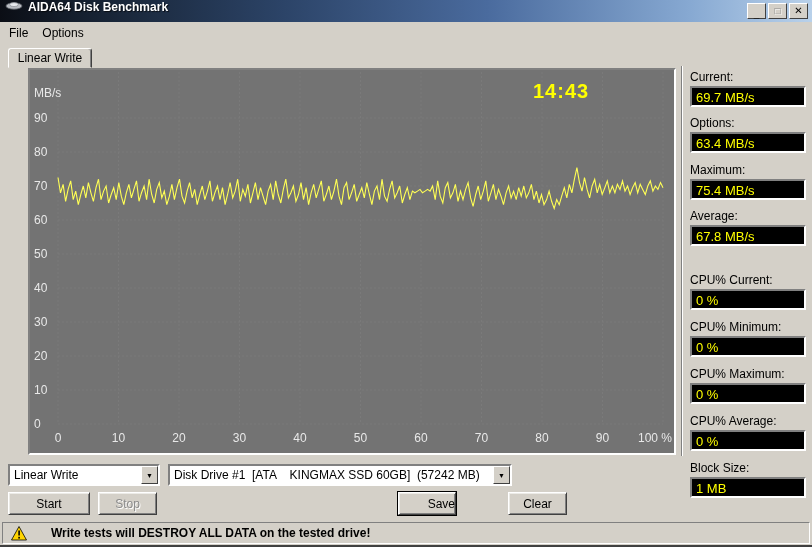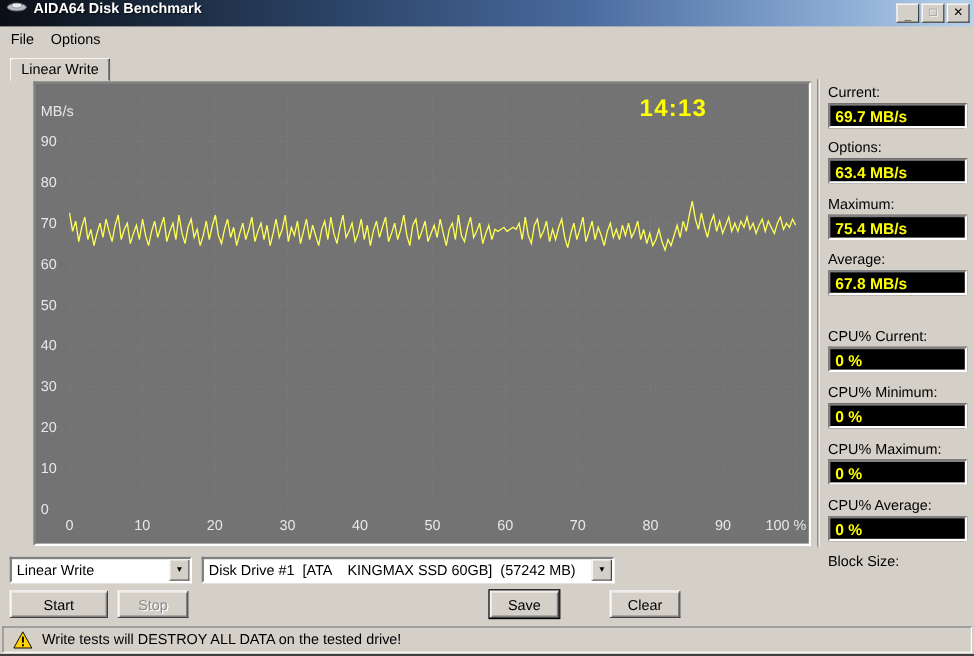--- a/index.html
+++ b/index.html
@@ -43,21 +43,21 @@
   .chart-time {
     position:absolute; left:503px; top:10px; color:#ffff00; font-weight:bold;
     font-size:20px; letter-spacing:1px; font-family:"Liberation Sans", sans-serif;
   }
   
   .divider { position:absolute; left:681px; top:66px; width:2px; height:390px;
     border-left:1px solid #808080; border-right:1px solid #fff; }
   .stat-group { position:absolute; left:690px; width:116px; }
   .stat-label { display:block; font-size:12px; margin-bottom:2px; }
   .stat-value {
-    margin-top:2px; height:21px; background:#000; color:#ffff00; font-weight:bold;
+    margin-top:2px; height:21px; background:#000; color:#ffff00; font-weight:normal;
     font-size:13px; padding:2px 0 0 4px;
     border:2px solid; border-color:#808080 #fff #fff #808080; line-height:15px;
   }
   
   .combo {
     position:absolute; height:22px; background:#fff;
     border:2px solid; border-color:#808080 #fff #fff #808080;
     display:flex; align-items:center; white-space:pre; overflow:hidden;
   }
   .combo-text { flex:1; padding-left:4px; font-size:12px; white-space:pre; }
@@ -74,21 +74,21 @@
     display:flex; align-items:center; justify-content:center; cursor:default;
   }
   .btn.default { outline:1px solid #000; }
   .btn.disabled { color:#8a8a8a; text-shadow:1px 1px 0 #fff; }
   
   .statusbar {
     position:absolute; left:2px; top:522px; width:808px; height:22px;
     border:1px solid; border-color:#808080 #fff #fff #808080;
     display:flex; align-items:center; padding-left:8px; gap:8px; background:#d4d0c8;
   }
-  .status-text { font-weight:normal; font-size:12px; }
+  .status-text { font-weight:bold; font-size:12px;margin-left:16px; }
   .bottom-edge { position:absolute; left:0; top:545px; width:812px; height:2px; background:#404040; }
 </style>
 </head>
 <body>
 
 <div class="titlebar">
   <svg width="18" height="12" viewBox="0 0 18 12">
     <ellipse cx="9" cy="6" rx="8" ry="3.2" fill="#b9bcc2" stroke="#5a5f66" stroke-width="0.8"></ellipse>
     <ellipse cx="9" cy="4.6" rx="4.2" ry="2" fill="#e8eaee" stroke="#7a7f86" stroke-width="0.6"></ellipse>
   </svg>
@@ -155,21 +155,21 @@
       <text x="209.5" y="372" fill="#e8e8e8" font-size="12" font-family="Liberation Sans, sans-serif" text-anchor="middle">30</text>
       <text x="270" y="372" fill="#e8e8e8" font-size="12" font-family="Liberation Sans, sans-serif" text-anchor="middle">40</text>
       <text x="330.5" y="372" fill="#e8e8e8" font-size="12" font-family="Liberation Sans, sans-serif" text-anchor="middle">50</text>
       <text x="391" y="372" fill="#e8e8e8" font-size="12" font-family="Liberation Sans, sans-serif" text-anchor="middle">60</text>
       <text x="451.5" y="372" fill="#e8e8e8" font-size="12" font-family="Liberation Sans, sans-serif" text-anchor="middle">70</text>
       <text x="512" y="372" fill="#e8e8e8" font-size="12" font-family="Liberation Sans, sans-serif" text-anchor="middle">80</text>
       <text x="572.5" y="372" fill="#e8e8e8" font-size="12" font-family="Liberation Sans, sans-serif" text-anchor="middle">90</text>
       <text x="642" y="372" fill="#e8e8e8" font-size="12" font-family="Liberation Sans, sans-serif" text-anchor="end">100 %</text>
       <polyline points="28.0,107.5 30.5,122.8 33.1,114.3 35.6,131.3 38.1,119.4 40.7,110.9 43.2,129.6 45.7,121.1 48.3,134.7 50.8,124.5 53.3,116.0 55.8,127.9 58.4,112.6 60.9,122.8 63.4,131.3 66.0,117.7 68.5,109.2 71.0,129.6 73.6,121.1 76.1,116.0 78.6,133.0 81.2,124.5 83.7,117.7 86.2,129.6 88.8,112.6 91.3,126.2 93.8,134.7 96.3,122.8 98.9,114.3 101.4,127.9 103.9,119.4 106.5,110.9 109.0,131.3 111.5,122.8 114.1,116.0 116.6,129.6 119.1,109.2 121.7,124.5 124.2,133.0 126.7,119.4 129.3,112.6 131.8,127.9 134.3,121.1 136.8,134.7 139.4,126.2 141.9,114.3 144.4,129.6 147.0,117.7 149.5,109.2 152.0,126.2 154.6,133.0 157.1,121.1 159.6,112.6 162.2,127.9 164.7,119.4 167.2,134.7 169.8,124.5 172.3,116.0 174.8,129.6 177.4,121.1 179.9,110.9 182.4,131.3 184.9,122.8 187.5,116.0 190.0,129.6 192.5,117.7 195.1,134.7 197.6,124.5 200.1,112.6 202.7,127.9 205.2,121.1 207.7,109.2 210.3,131.3 212.8,119.4 215.3,126.2 217.9,114.3 220.4,133.0 222.9,122.8 225.4,112.6 228.0,129.6 230.5,117.7 233.0,126.2 235.6,134.7 238.1,121.1 240.6,114.3 243.2,129.6 245.7,110.9 248.2,124.5 250.8,133.0 253.3,119.4 255.8,109.2 258.4,127.9 260.9,122.8 263.4,116.0 265.9,131.3 268.5,124.5 271.0,112.6 273.5,129.6 276.1,117.7 278.6,134.7 281.1,122.8 283.7,114.3 286.2,127.9 288.7,119.4 291.3,110.9 293.8,131.3 296.3,124.5 298.9,116.0 301.4,129.6 303.9,121.1 306.5,109.2 309.0,126.2 311.5,134.7 314.0,117.7 316.6,112.6 319.1,129.6 321.6,122.8 324.2,114.3 326.7,131.3 329.2,124.5 331.8,117.7 334.3,127.9 336.8,112.6 339.4,124.5 341.9,134.7 344.4,121.1 347.0,116.0 349.5,129.6 352.0,109.2 354.5,126.2 357.1,131.3 359.6,119.4 362.1,110.9 364.7,127.9 367.2,122.8 369.7,116.0 372.3,133.0 374.8,124.5 377.3,117.7 379.9,129.6 382.4,121.1 384.9,122.8 387.5,121.1 390.0,119.4 392.5,122.8 395.1,121.1 397.6,119.4 400.1,121.1 402.6,116.0 405.2,129.6 407.7,110.9 410.2,126.2 412.8,133.0 415.3,117.7 417.8,112.6 420.4,127.9 422.9,122.8 425.4,114.3 428.0,131.3 430.5,121.1 433.0,129.6 435.6,119.4 438.1,112.6 440.6,127.9 443.1,136.4 445.7,124.5 448.2,116.0 450.7,129.6 453.3,121.1 455.8,110.9 458.3,131.3 460.9,122.8 463.4,114.3 465.9,129.6 468.5,119.4 471.0,126.2 473.5,134.7 476.1,122.8 478.6,116.0 481.1,127.9 483.6,121.1 486.2,129.6 488.7,117.7 491.2,126.2 493.8,116.0 496.3,127.9 498.8,122.8 501.4,114.3 503.9,129.6 506.4,121.1 509.0,133.0 511.5,124.5 514.0,134.7 516.6,129.6 519.1,121.1 521.6,131.3 524.2,138.4 526.7,129.6 529.2,134.7 531.7,126.2 534.3,117.7 536.8,127.9 539.3,114.3 541.9,122.8 544.4,109.2 546.9,97.6 549.5,112.6 552.0,121.1 554.5,107.5 557.1,119.4 559.6,127.9 562.1,116.0 564.7,109.2 567.2,122.8 569.7,114.3 572.2,124.5 574.8,117.7 577.3,110.9 579.8,122.8 582.4,116.0 584.9,122.8 587.4,114.3 590.0,119.4 592.5,110.9 595.0,121.1 597.6,116.0 600.1,124.5 602.6,117.7 605.2,112.6 607.7,122.8 610.2,114.3 612.7,119.4 615.3,124.5 617.8,116.0 620.3,110.9 622.9,121.1 625.4,116.0 627.9,119.4 630.5,112.6 633.0,117.7" fill="none" stroke="#ffff55" stroke-width="1.1"></polyline>
     </svg>
-  <div class="chart-time">14:13</div>
+  <div class="chart-time">14:43</div>
 </div>
 
 <div class="divider"></div>
 
 <div class="stat-group" style="top:70px">
   <span class="stat-label">Current:</span>
   <div class="stat-value">69.7 MB/s</div>
 </div>
 <div class="stat-group" style="top:116px">
   <span class="stat-label">Options:</span>
@@ -194,38 +194,39 @@
 <div class="stat-group" style="top:367px">
   <span class="stat-label">CPU% Maximum:</span>
   <div class="stat-value">0 %</div>
 </div>
 <div class="stat-group" style="top:414px">
   <span class="stat-label">CPU% Average:</span>
   <div class="stat-value">0 %</div>
 </div>
 <div class="stat-group" style="top:461px">
   <span class="stat-label">Block Size:</span>
+  <div class="stat-value">1 MB</div>
 </div>
 
 <div class="combo" style="left:8px; top:464px; width:152px;">
   <span class="combo-text">Linear Write</span>
   <span class="combo-arrow">▼</span>
 </div>
 <div class="combo" style="left:168px; top:464px; width:344px;">
   <span class="combo-text">Disk Drive #1  [ATA    KINGMAX SSD 60GB]  (57242 MB)</span>
   <span class="combo-arrow">▼</span>
 </div>
 
 <div class="btn" style="left:8px;  top:492px; width:82px;">
     <span>Start</span>
   </div>
 <div class="btn disabled" style="left:98px; top:492px; width:59px;">
     <span>Stop</span>
   </div>
-<div class="btn default" style="left:408px; top:492px; width:58px;">
+<div class="btn default" style="left:398px; top:492px; width:58px;justify-content:flex-end;">
     <span>Save</span>
   </div>
 <div class="btn" style="left:508px; top:492px; width:59px;">
     <span>Clear</span>
   </div>
 
 <div class="statusbar">
   <svg width="16" height="15" viewBox="0 0 16 15">
     <polygon points="8,0.5 15.5,14 0.5,14" fill="#ffd400" stroke="#000" stroke-width="0.8"></polygon>
     <rect x="7.3" y="4.5" width="1.6" height="5" fill="#000"></rect>

